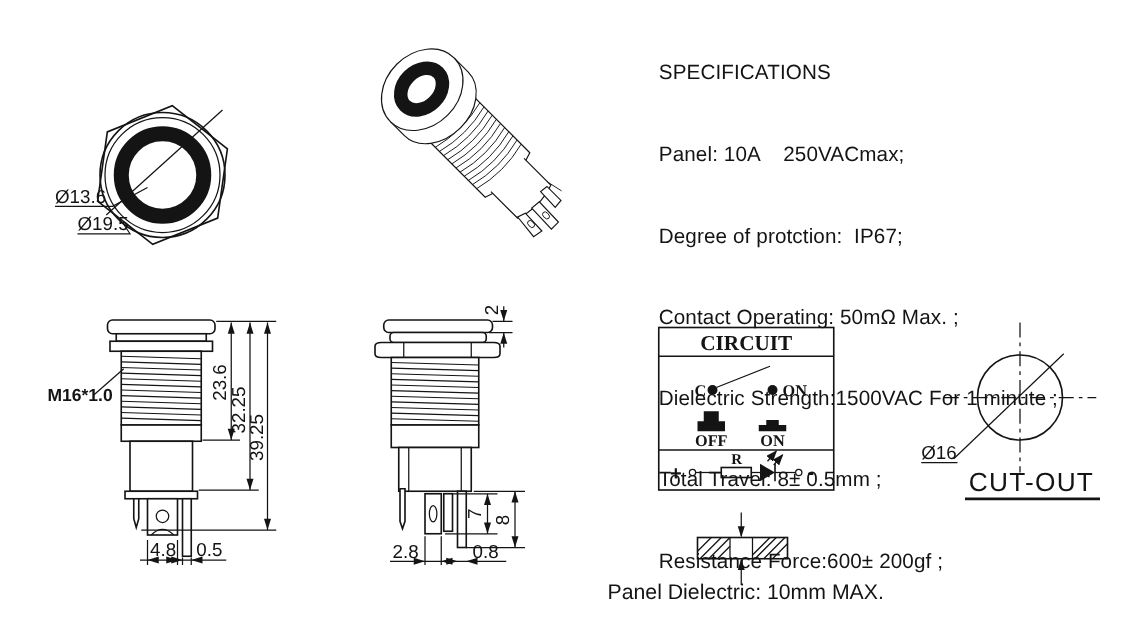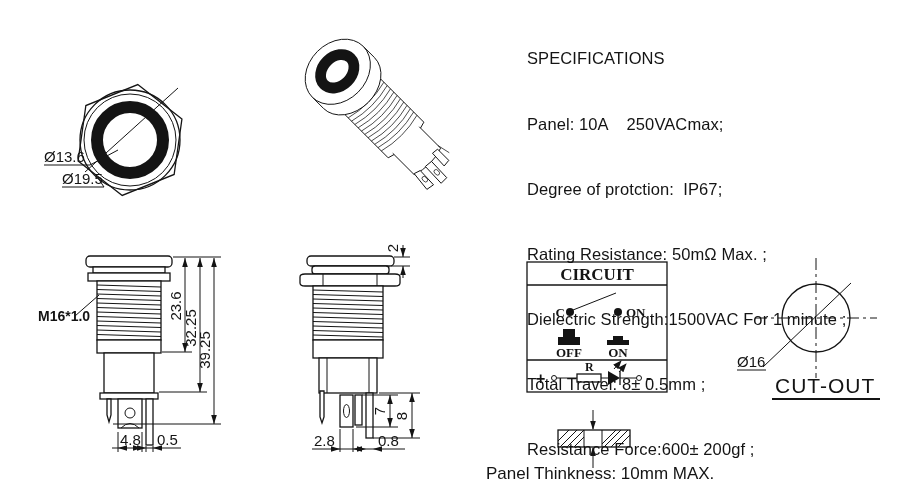--- a/index.html
+++ b/index.html
@@ -194,25 +194,25 @@
     <polygon class="fb" points="593,430 590.2,421 595.8,421"></polygon>
     <line class="thin" x1="593" y1="468" x2="593" y2="448"></line>
     <polygon class="fb" points="593,447 590.2,456 595.8,456"></polygon>
   </g>
 </svg>
 
 <div class="specs">
   <div>SPECIFICATIONS</div>
   <div class="spec-line">Panel: 10A    250VACmax;</div>
   <div class="spec-line">Degree of protction:  IP67;</div>
-  <div class="spec-line">Rating Resistance: 50mΩ Max. ;</div>
+  <div class="spec-line">Contact Operating: 50mΩ Max. ;</div>
   <div class="spec-line">Dielectric Strength:1500VAC For 1 minute ;</div>
   <div class="spec-line">Total Travel: 8± 0.5mm ;</div>
   <div class="spec-line">Resistance Force:600± 200gf ;</div>
   
   
   
   
 </div>
 
-<div class="panel-note">Panel Thinkness: 10mm MAX.</div>
+<div class="panel-note">Panel Dielectric: 10mm MAX.</div>
 
 </div>
 
 </body></html>

